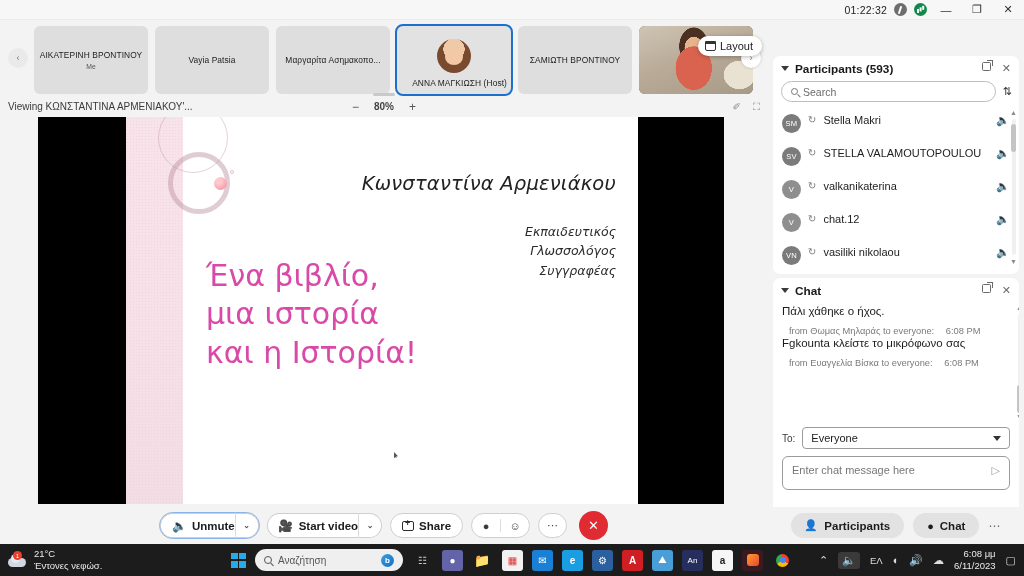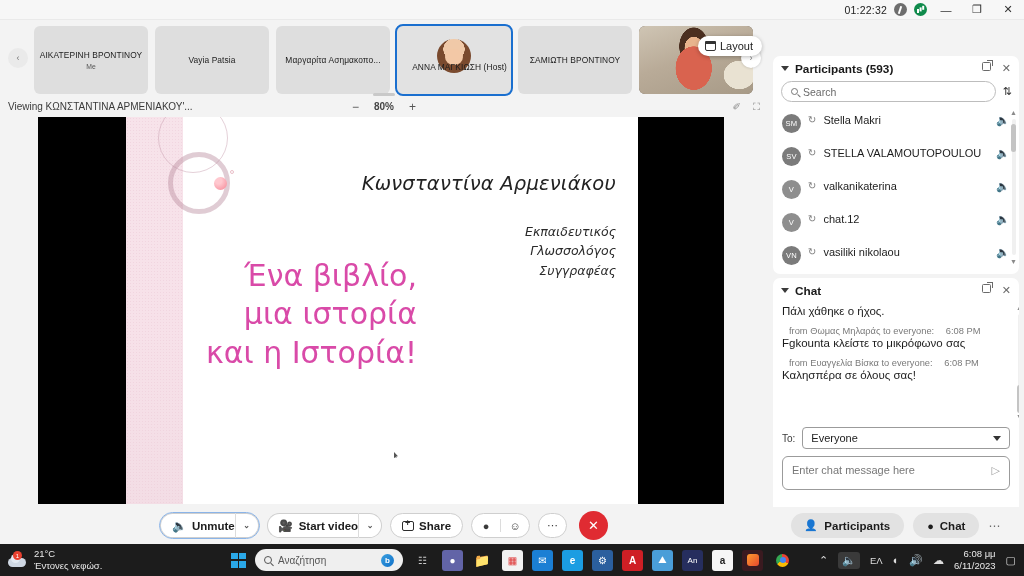--- a/index.html
+++ b/index.html
@@ -50,21 +50,21 @@
   .arrowbtn.right{ right:7px; background:#fff; box-shadow:0 0 3px rgba(0,0,0,.22);}
   .thumbs { display:flex; gap:7px; margin-left:34px; }
   .thumb {
     width:114px;height:68px;border-radius:6px;background:#dedede;
     display:flex;flex-direction:column;align-items:center;justify-content:center;
     position:relative; overflow:hidden;
   }
   .thumb.active { outline:2px solid #1a6fcf; background:#e2e2e2; }
   .thumb .tname { font-size:8.4px; color:#1c1c1c; text-align:right; line-height:1.25; padding:0 4px; letter-spacing:.1px;}
   .thumb .tsub { font-size:6.8px; color:#555; margin-top:2px;}
-  .thumb.active .tname{ position:absolute; bottom:22px; left:0; right:0; }
+  .thumb.active .tname{ position:absolute; bottom:6px; left:0; right:0; }
   .avatar-img{
     width:34px;height:34px;border-radius:50%;
     background:radial-gradient(circle at 50% 30%, #f0c9a8 0 36%, #7a4a2e 37% 100%);
     position:relative; margin-bottom:8px;
   }
   .avatar-img:after{content:"";position:absolute;left:8px;top:10px;width:18px;height:16px;border-radius:50%;background:#f3c8a6;}
   .thumb.video { background:#6d6256; }
   .vid-bg{position:absolute;inset:0;
     background:
       radial-gradient(ellipse 30px 36px at 48% 62%, #d9634f 0 60%, transparent 61%),
@@ -106,21 +106,21 @@
      border:5px solid rgba(186,142,160,.45); }
   .dot-big{ position:absolute; left:176px; top:60px; width:13px;height:13px;border-radius:50%;
      background:radial-gradient(circle at 35% 30%, #ffc8cf 0 25%, #f9a0ac 70%, #ee8c9c 100%);}
   .dot-tiny{ position:absolute; left:192px; top:53px; width:4px;height:4px;border-radius:50%;
      border:1px solid #eabfc9; }
   .sl-title { position:absolute; right:108px; top:55px; text-align:right;
      font-family:"DejaVu Sans", sans-serif; font-style:italic; font-size:19.5px; color:#222; letter-spacing:.2px;}
   .sl-roles { position:absolute; right:108px; top:105px; text-align:right;
      font-family:"DejaVu Sans", sans-serif; font-style:italic; font-size:12.5px; color:#2b2b2b; line-height:1.55;}
   .sl-main { position:absolute; left:168px; top:140px;
-     font-family:"DejaVu Sans", sans-serif; font-size:30px; line-height:1.28; color:#d94aa8;text-align:right; }
+     font-family:"DejaVu Sans", sans-serif; font-size:30px; line-height:1.28; color:#d94aa8; }
   .cursor-dot{ position:absolute; left:356px; top:335px; width:4px;height:6px;
      background:#555; clip-path:polygon(0 0,100% 72%,52% 74%,72% 100%,40% 86%,0 100%);}
 
   
   .controls { position:absolute; left:0; top:507px; width:768px; height:37px; background:#f3f3f3;
      display:flex; align-items:center; justify-content:center; gap:8px;}
   .cbtn { height:25px; border:1px solid #cfcfcf; border-radius:14px; background:#fff;
      display:flex;align-items:center; gap:5px; padding:0 11px; font-size:11.5px; color:#1c1c1c; font-weight:bold;}
   .cbtn .sp { font-weight:bold;}
   .cbtn.split { padding-right:0; }
@@ -420,21 +420,20 @@
             <span class="tm">6:08 PM</span>
           </div>
           <div class="cbody">Fgkounta κλείστε το μικρόφωνο σας</div>
         </div>
 
         <div>
           <div class="cmeta">
             <span>from Ευαγγελία Βίσκα to everyone:</span>
             <span class="tm">6:08 PM</span>
           </div>
-          <div class="cbody">Καλησπέρα σε όλους σας!</div>
         </div>
 
         <div class="scrollbar" style="right:-4px;">
           <div class="sb-ar up">▲</div>
           <div class="sb-track"></div>
           <div class="sb-thumb" style="top:80px;"></div>
           <div class="sb-ar dn">▼</div>
         </div>
       </div>
 

